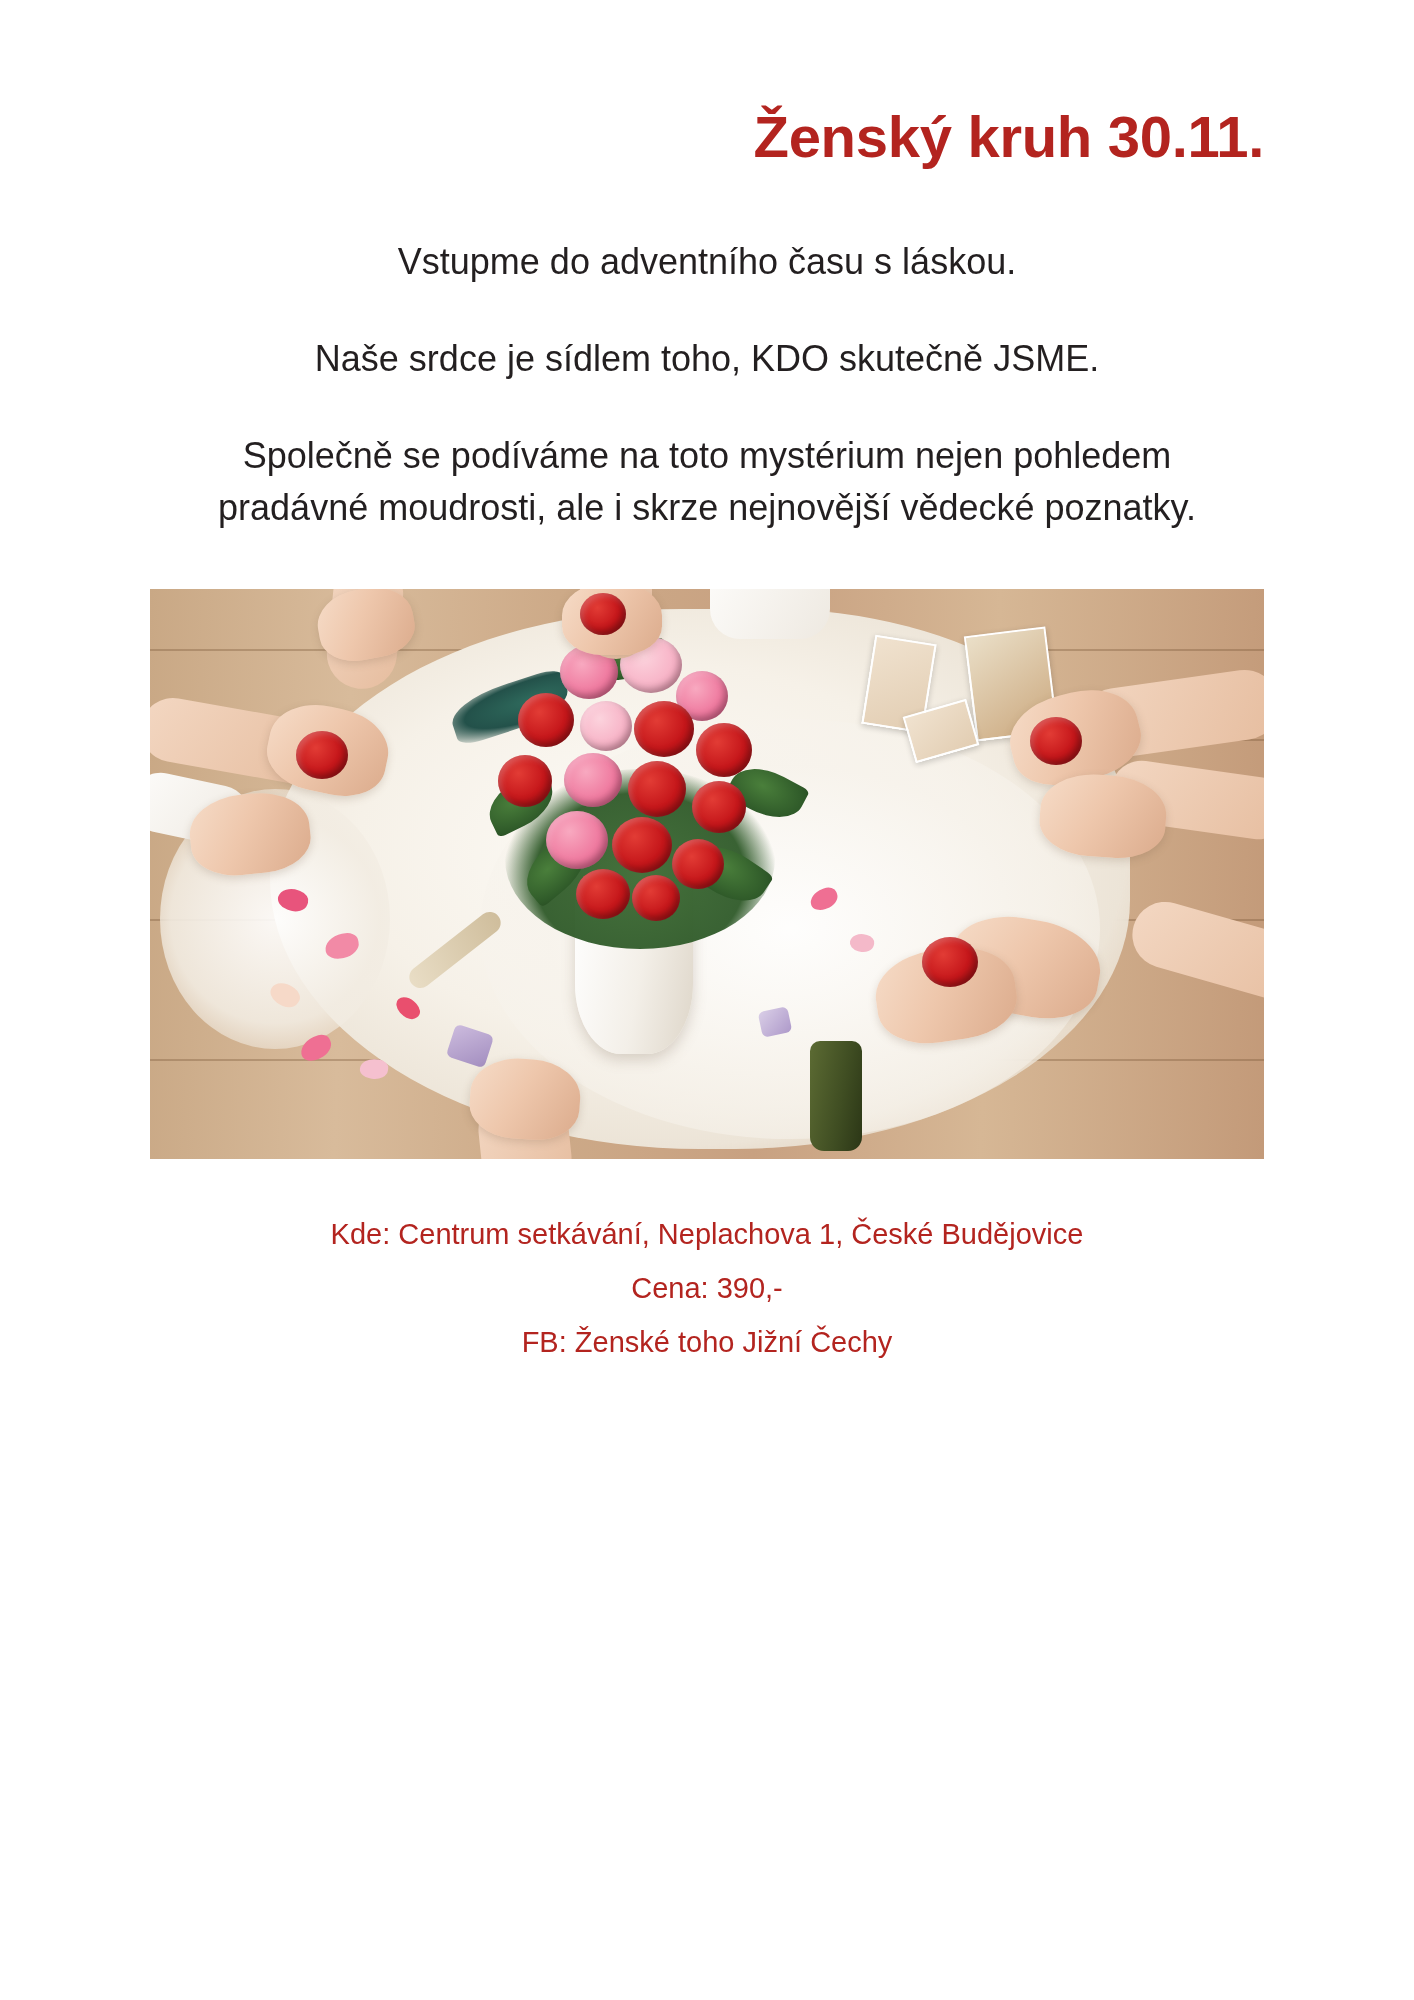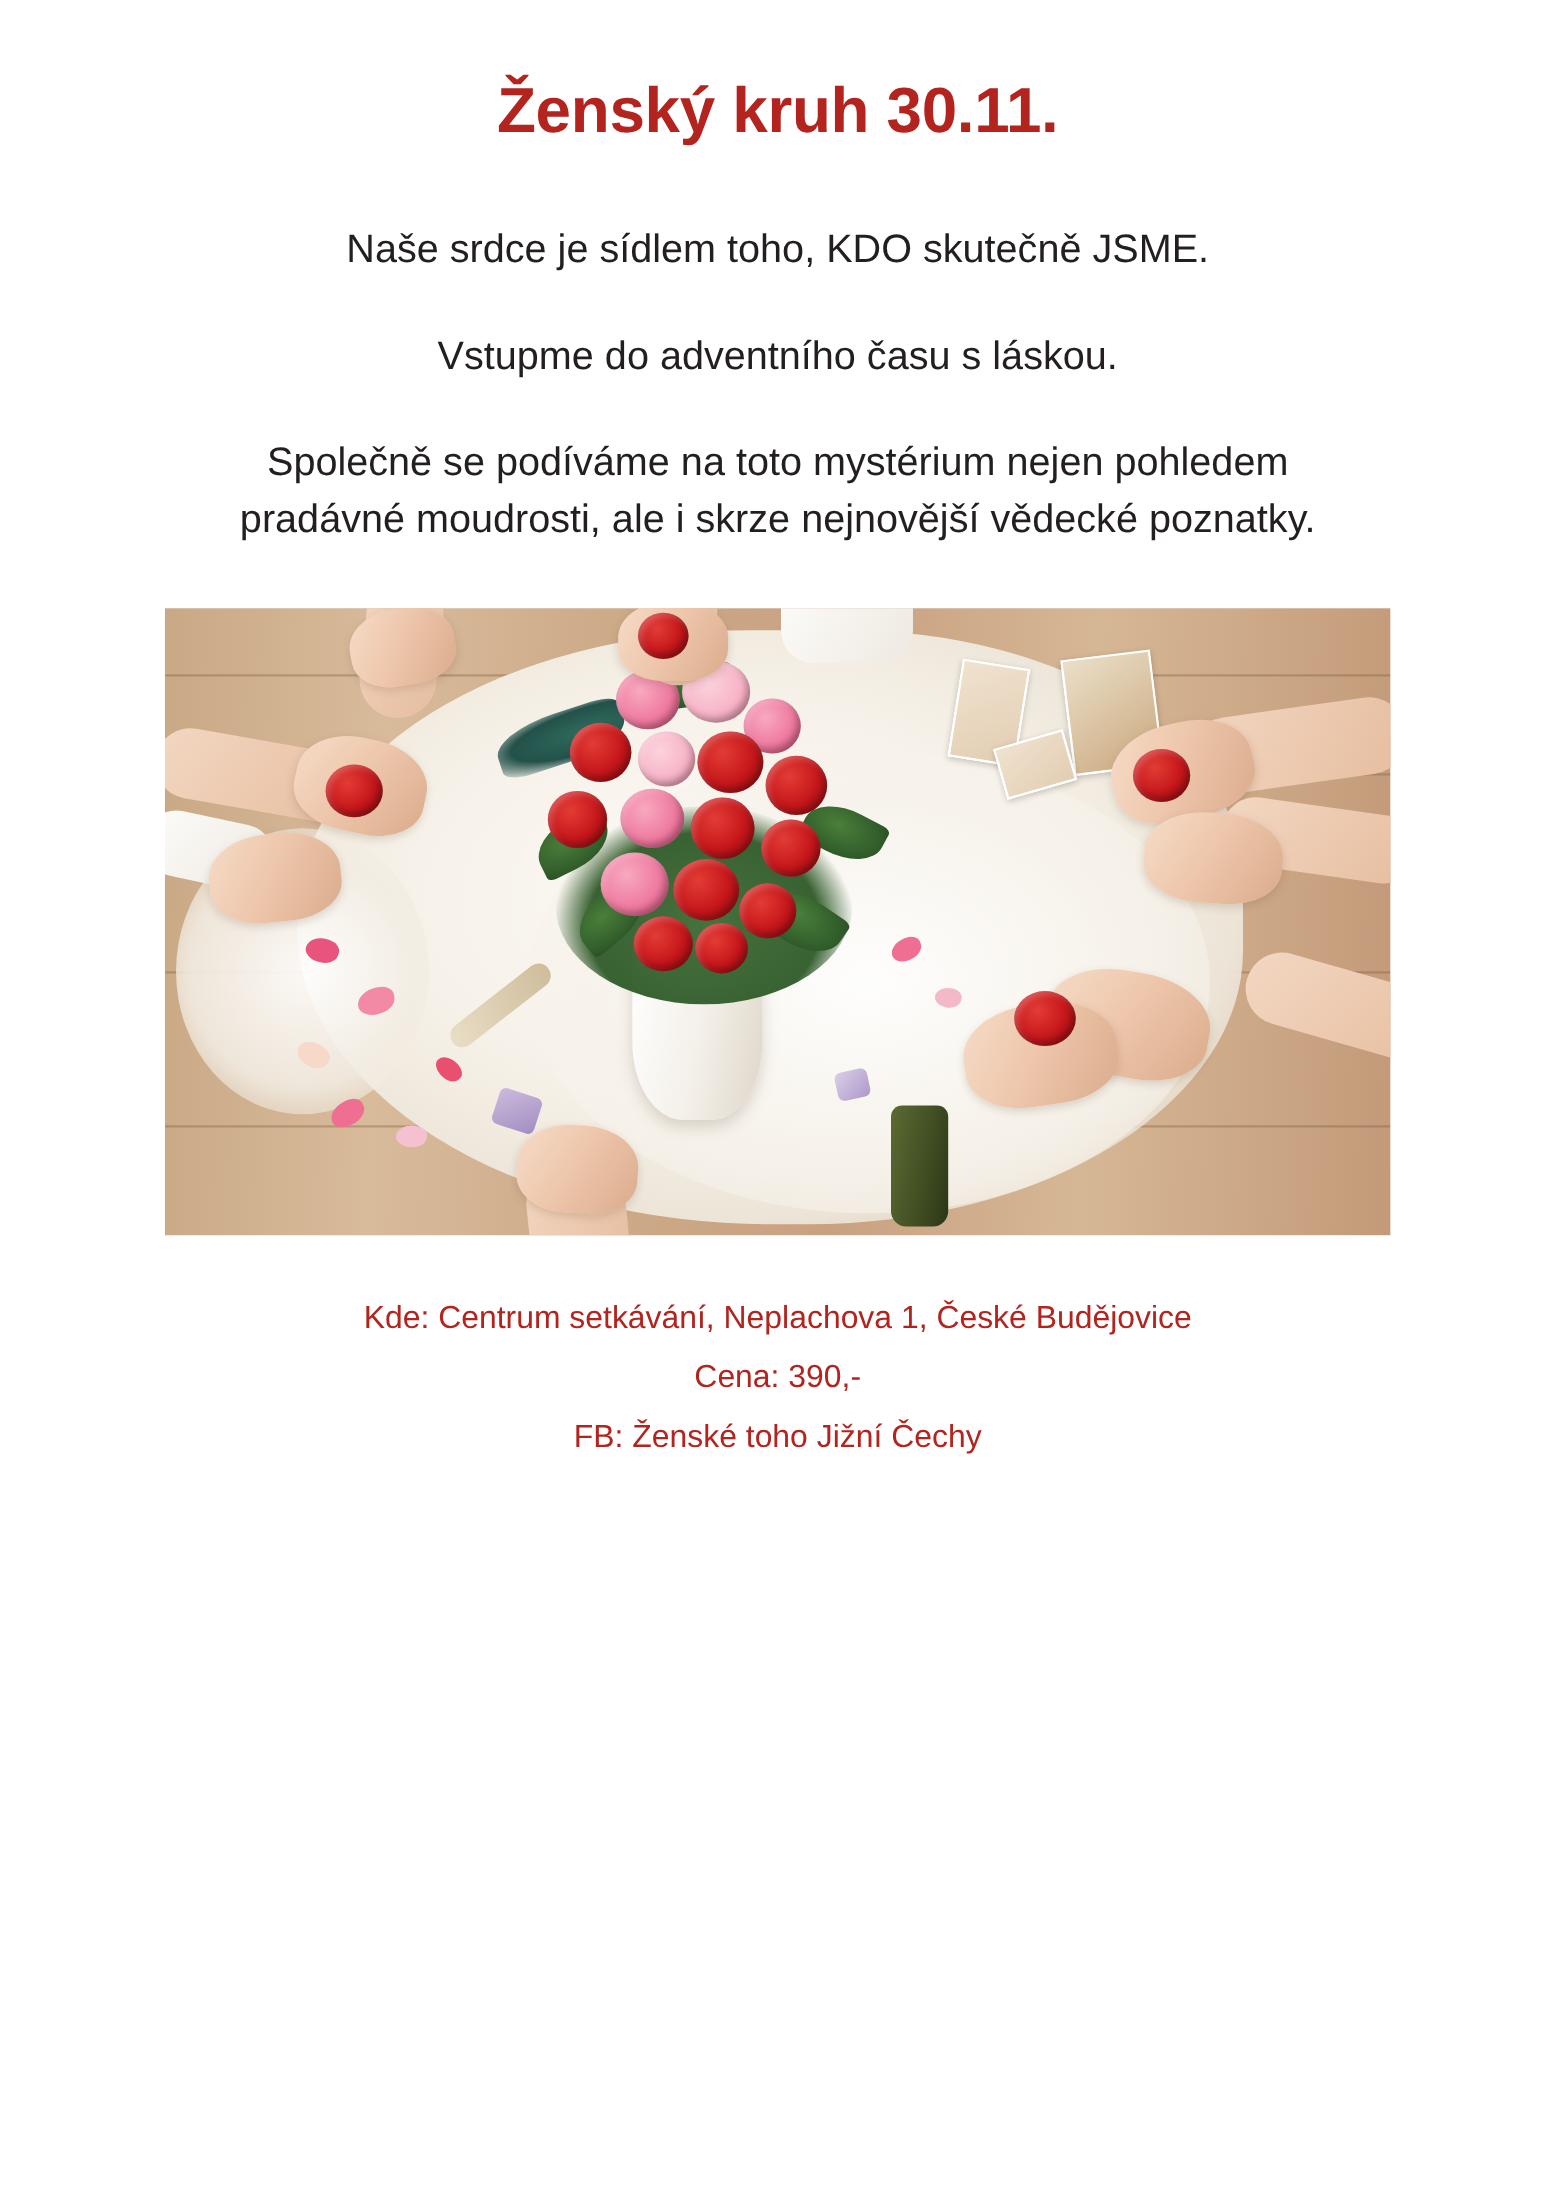--- a/index.html
+++ b/index.html
@@ -16,22 +16,22 @@
   }
   .page {
     width: 1414px;
     height: 2000px;
     box-sizing: border-box;
     padding: 0 150px;
     display: block;
     position: relative;
   }
   .title-block {
-    text-align: center;
-    padding-top: 64px;
+    text-align: right;
+    padding-top: 100px;
   }
   .title-line {
     color: #b3241f;
     font-weight: bold;
     font-size: 58px;
     line-height: 1.28;
     letter-spacing: -0.3px;
   }
   .body-block {
     text-align: center;
@@ -213,22 +213,22 @@
 </head>
 <body>
 
 <div class="page">
 
   <div class="title-block">
     <div class="title-line">Ženský kruh 30.11.</div>
   </div>
 
   <div class="body-block">
+    <p class="body-para">Vstupme do adventního času s láskou.</p>
     <p class="body-para">Naše srdce je sídlem toho, KDO skutečně JSME.</p>
-    <p class="body-para">Vstupme do adventního času s láskou.</p>
     <p class="body-para para-narrow">Společně se podíváme na toto mystérium nejen pohledem pradávné moudrosti, ale i skrze nejnovější vědecké poznatky.</p>
   </div>
 
   <div class="photo-wrap">
     <div class="photo" title="Ruce žen držící růže kolem kytice rudých a růžových růží ve váze na bílé látce">
       <div class="floor"></div>
       <div class="plank" style="top:60px"></div>
       <div class="plank" style="top:150px"></div>
       <div class="plank" style="top:330px"></div>
       <div class="plank" style="top:470px"></div>

